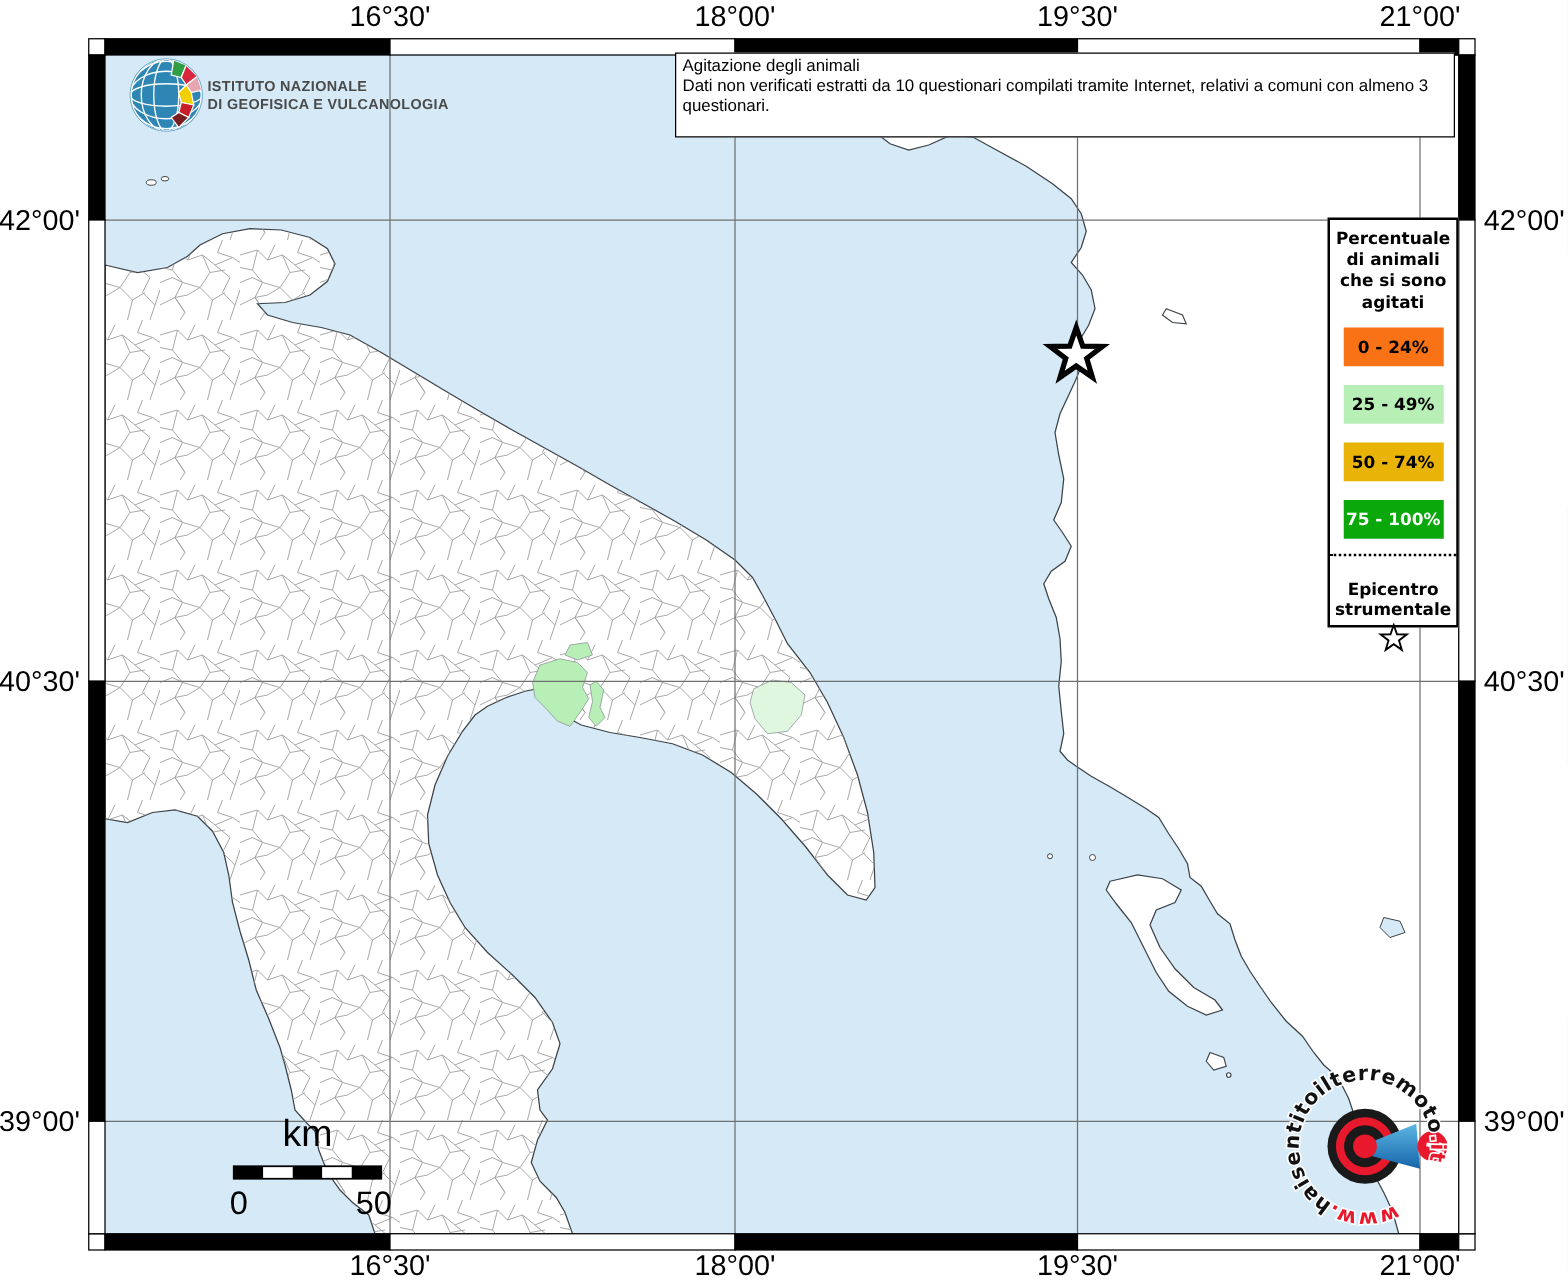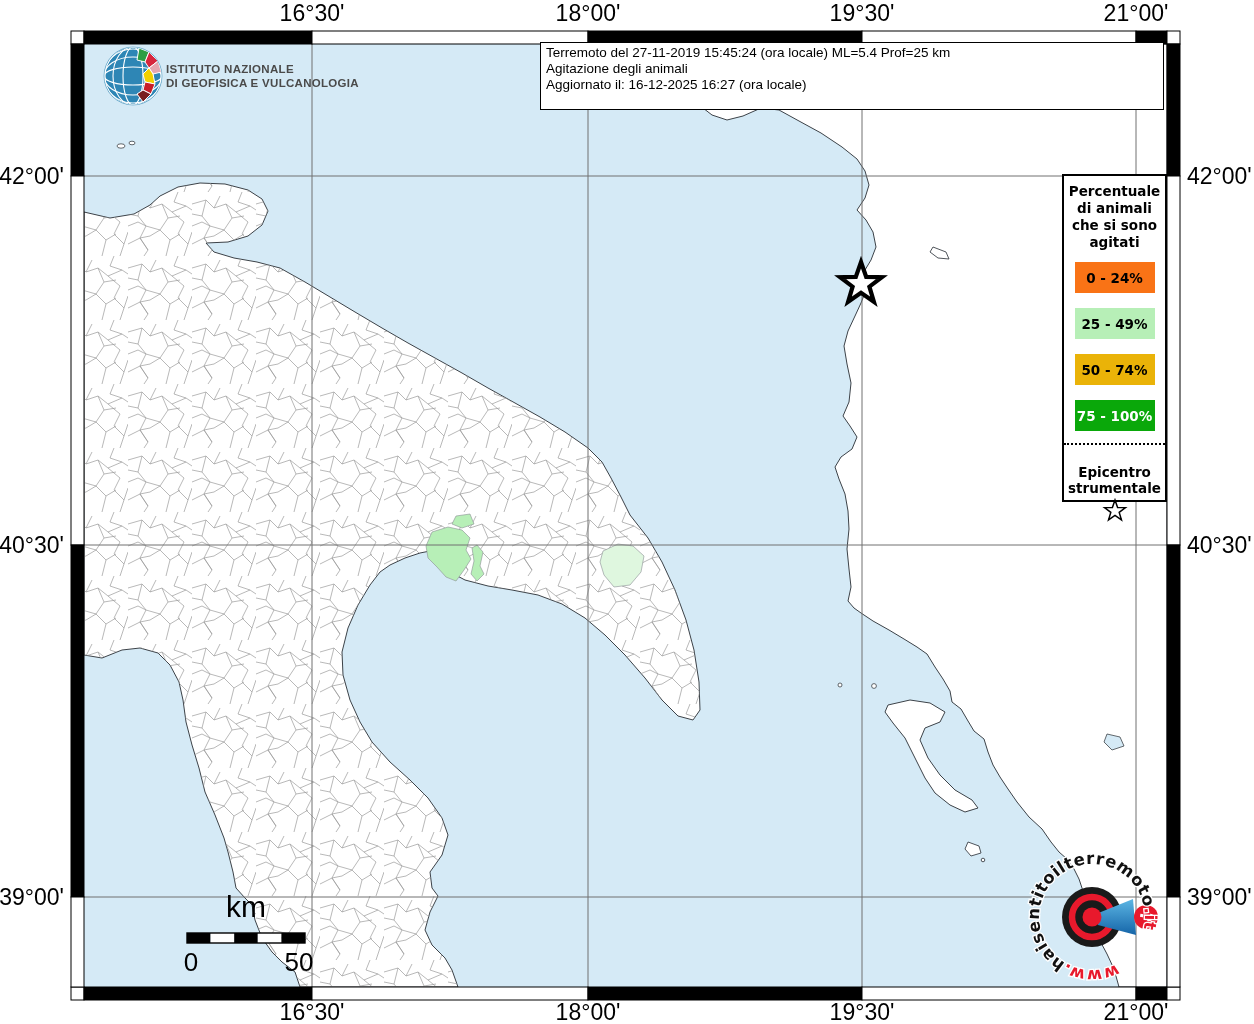--- a/index.html
+++ b/index.html
@@ -221,23 +221,22 @@
     <text x="1146" y="917" font-size="17" font-weight="bold" fill="#ffffff" text-anchor="middle" dominant-baseline="central" transform="rotate(100 1146 917)" font-family="DejaVu Sans, sans-serif">?</text>
     <text font-size="16.5" font-weight="bold" letter-spacing="0.6" font-family="DejaVu Sans, sans-serif" style="paint-order:stroke;stroke:#ffffff;stroke-width:2.6;">
       <textPath href="#circletextpath" startOffset="2">
         <tspan fill="#e8192c">www.</tspan><tspan fill="#111111">haisentitoilterremoto</tspan><tspan fill="#e8192c">.it</tspan>
       </textPath>
     </text>
   </g>
 </svg>
 
 <div class="infobox">
-  <div>Terremoto del 27-11-2019 15:45:24 (ora locale) ML=5.4 Prof=25 km</div>
   <div>Agitazione degli animali</div>
-  <div>Aggiornato il: 16-12-2025 16:27 (ora locale)</div>
+  <div>Dati non verificati estratti da 10 questionari compilati tramite Internet, relativi a comuni con almeno 3 questionari.</div>
 </div>
 
 <div class="legend">
   <div class="title">
     <span style="display:block">Percentuale</span>
     <span style="display:block">di animali</span>
     <span style="display:block">che si sono</span>
     <span style="display:block">agitati</span>
   </div>
   <div class="sw" style="margin-top: 11px; background: #f97316;">

